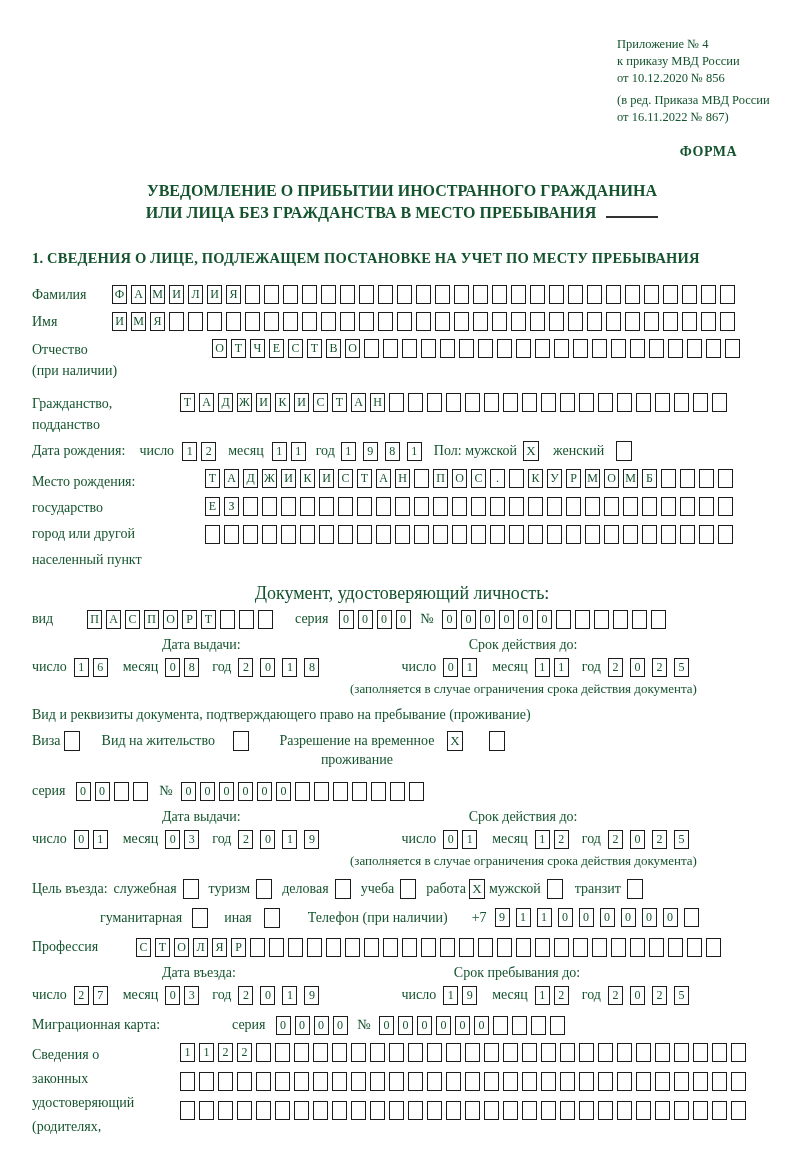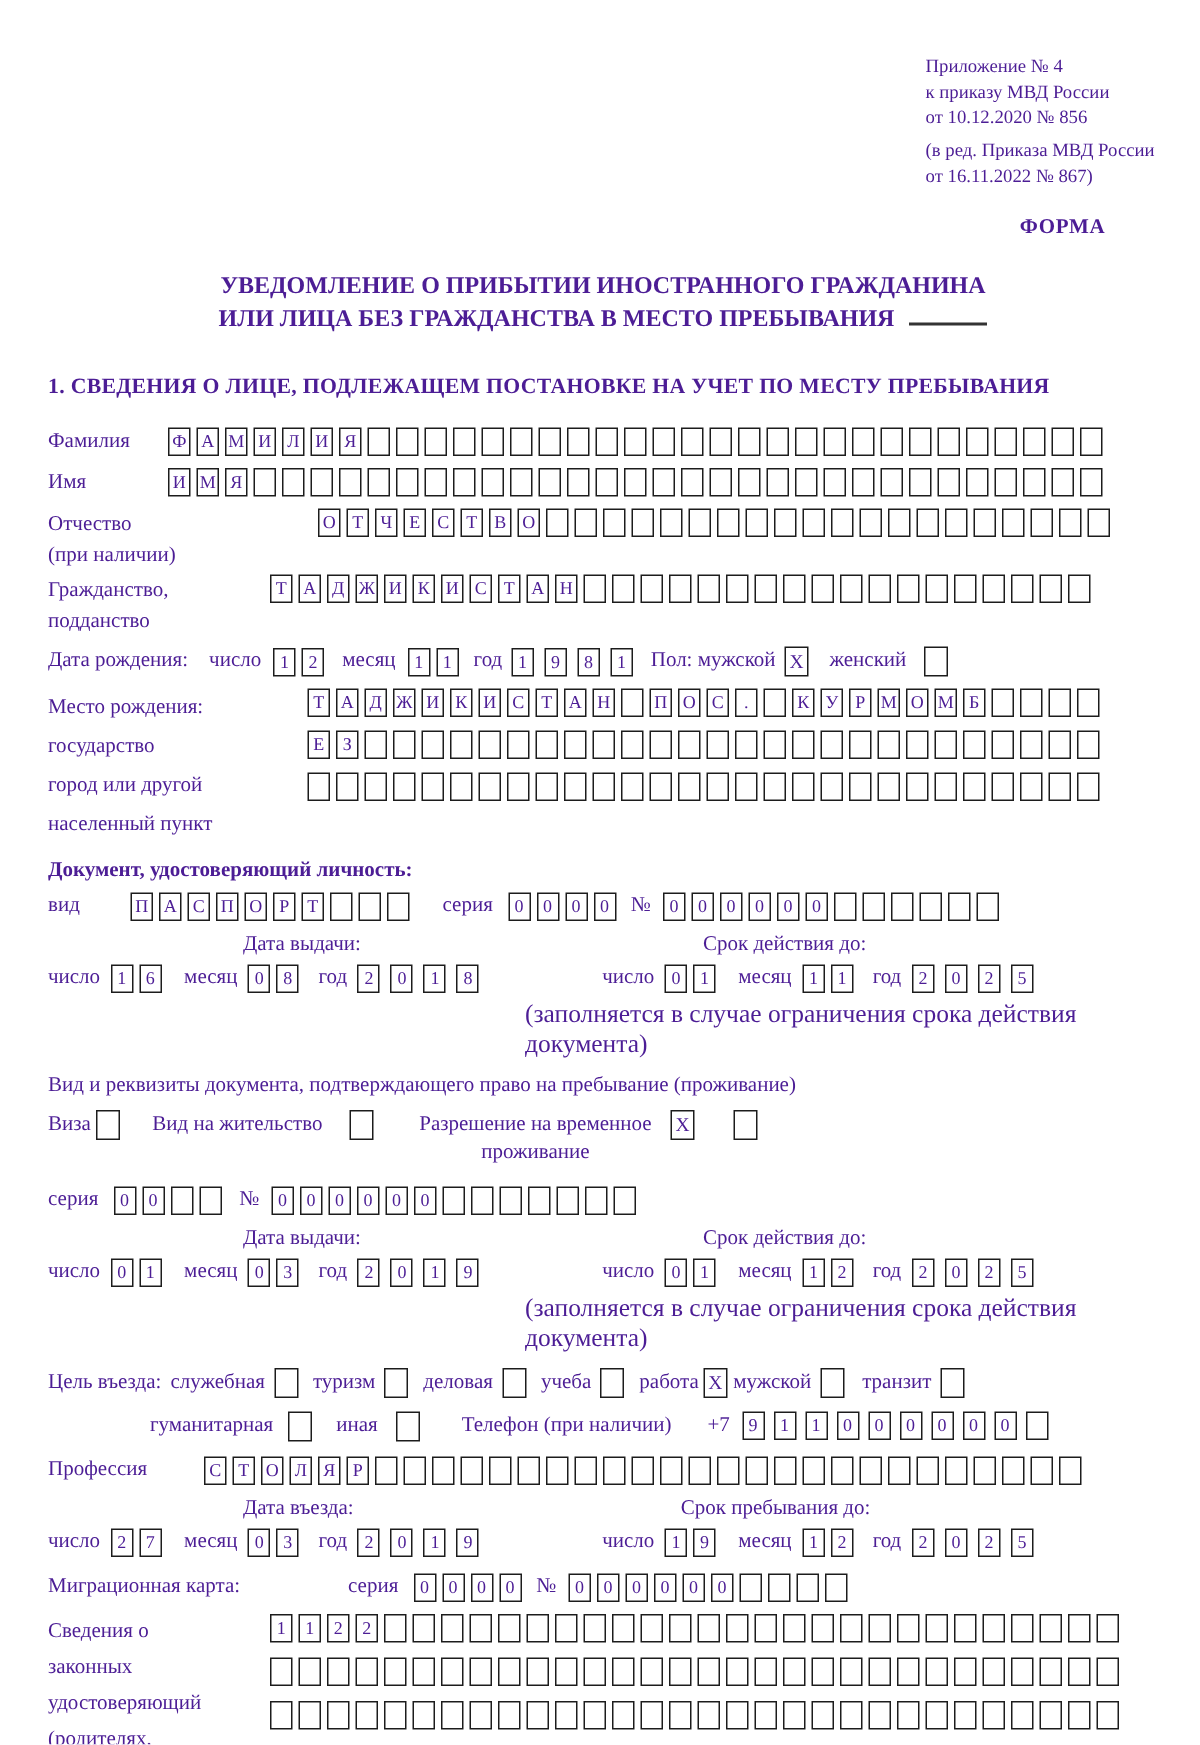--- a/index.html
+++ b/index.html
@@ -1,20 +1,20 @@
 <!DOCTYPE html>
 <html><head>
 <meta charset="utf-8">
 <style>
   html,body{margin:0;padding:0;background:#ffffff;}
   .page{
     width:800px;height:1163px;box-sizing:border-box;
     padding:36px 28px 0 32px;position:relative;overflow:hidden;
     font-family:"Liberation Serif","DejaVu Serif",serif;
-    color:#4c1d95;background:#ffffff;
+    color:#14532d;background:#ffffff;
   }
   .appendix{margin-left:585px;font-size:12.5px;line-height:17px;white-space:nowrap;}
   .appendix .rev{display:block;margin-top:5px;}
   .forma{font-size:14px;font-weight:bold;text-align:right;margin:18px 35px 0 0;letter-spacing:.5px;}
   .title{font-size:16px;font-weight:bold;text-align:center;margin-top:20px;line-height:22px;}
   .title .uline{display:inline-block;width:52px;border-bottom:2px solid #333;height:12px;margin-left:10px;}
   .section-title{font-size:14.5px;font-weight:bold;margin-top:26px;letter-spacing:.2px;}
   .row{display:flex;align-items:flex-start;margin-top:7px;}
   .lbl{font-size:14px;line-height:20px;white-space:nowrap;}
   .lbl-col{font-size:14px;line-height:23px;white-space:nowrap;}
@@ -22,26 +22,26 @@
   .cell{
     width:13px;height:17px;border:1.5px solid #1c1c1c;background:#fff;
     display:inline-flex;align-items:center;justify-content:center;
     font-size:12px;line-height:17px;flex:0 0 auto;
   }
   .cb{
     width:14px;height:18px;border:1.5px solid #1c1c1c;background:#fff;
     display:inline-flex;align-items:center;justify-content:center;
     font-size:13px;flex:0 0 auto;margin-left:6px;
   }
-  .doc-header{font-size:14px;font-weight:bold;margin-top:10px;}
+  .doc-header{font-size:18px;font-weight:normal;text-align:center;margin-top:10px;}
   .dates-header{display:flex;font-size:14px;margin-top:8px;}
   .dates-line{display:flex;align-items:center;margin-top:4px;}
   .dgroup{display:flex;align-items:center;gap:5px;}
   .dgroup .lbl{margin-right:2px;}
-  .note{font-size:17px;margin-top:4px;}
+  .note{font-size:13px;margin-top:4px;}
   .plain{font-size:14px;margin-top:10px;}
   .opt{display:flex;align-items:flex-start;}
   .opt .opt-label{font-size:14px;line-height:19px;}
   .opt .centered{text-align:center;}
   .stack{display:flex;flex-direction:column;gap:9px;}
 </style>
 </head>
 <body>
 
 <div class="page">
@@ -173,21 +173,21 @@
         <span class="cell"></span>
         <span class="cell"></span>
         <span class="cell"></span>
         <span class="cell"></span>
         <span class="cell"></span>
         <span class="cell"></span>
         <span class="cell"></span>
       </span>
   </div>
 
-  <div class="row" style="margin-top:2px;">
+  <div class="row" style="margin-top:12px;">
     <span class="lbl-col" style="width:148px;line-height:21px;">
       <span>Гражданство,</span><br>
       <span>подданство</span>
     </span>
     <span class="cellrow">
         <span class="cell">Т</span>
         <span class="cell">А</span>
         <span class="cell">Д</span>
         <span class="cell">Ж</span>
         <span class="cell">И</span>

